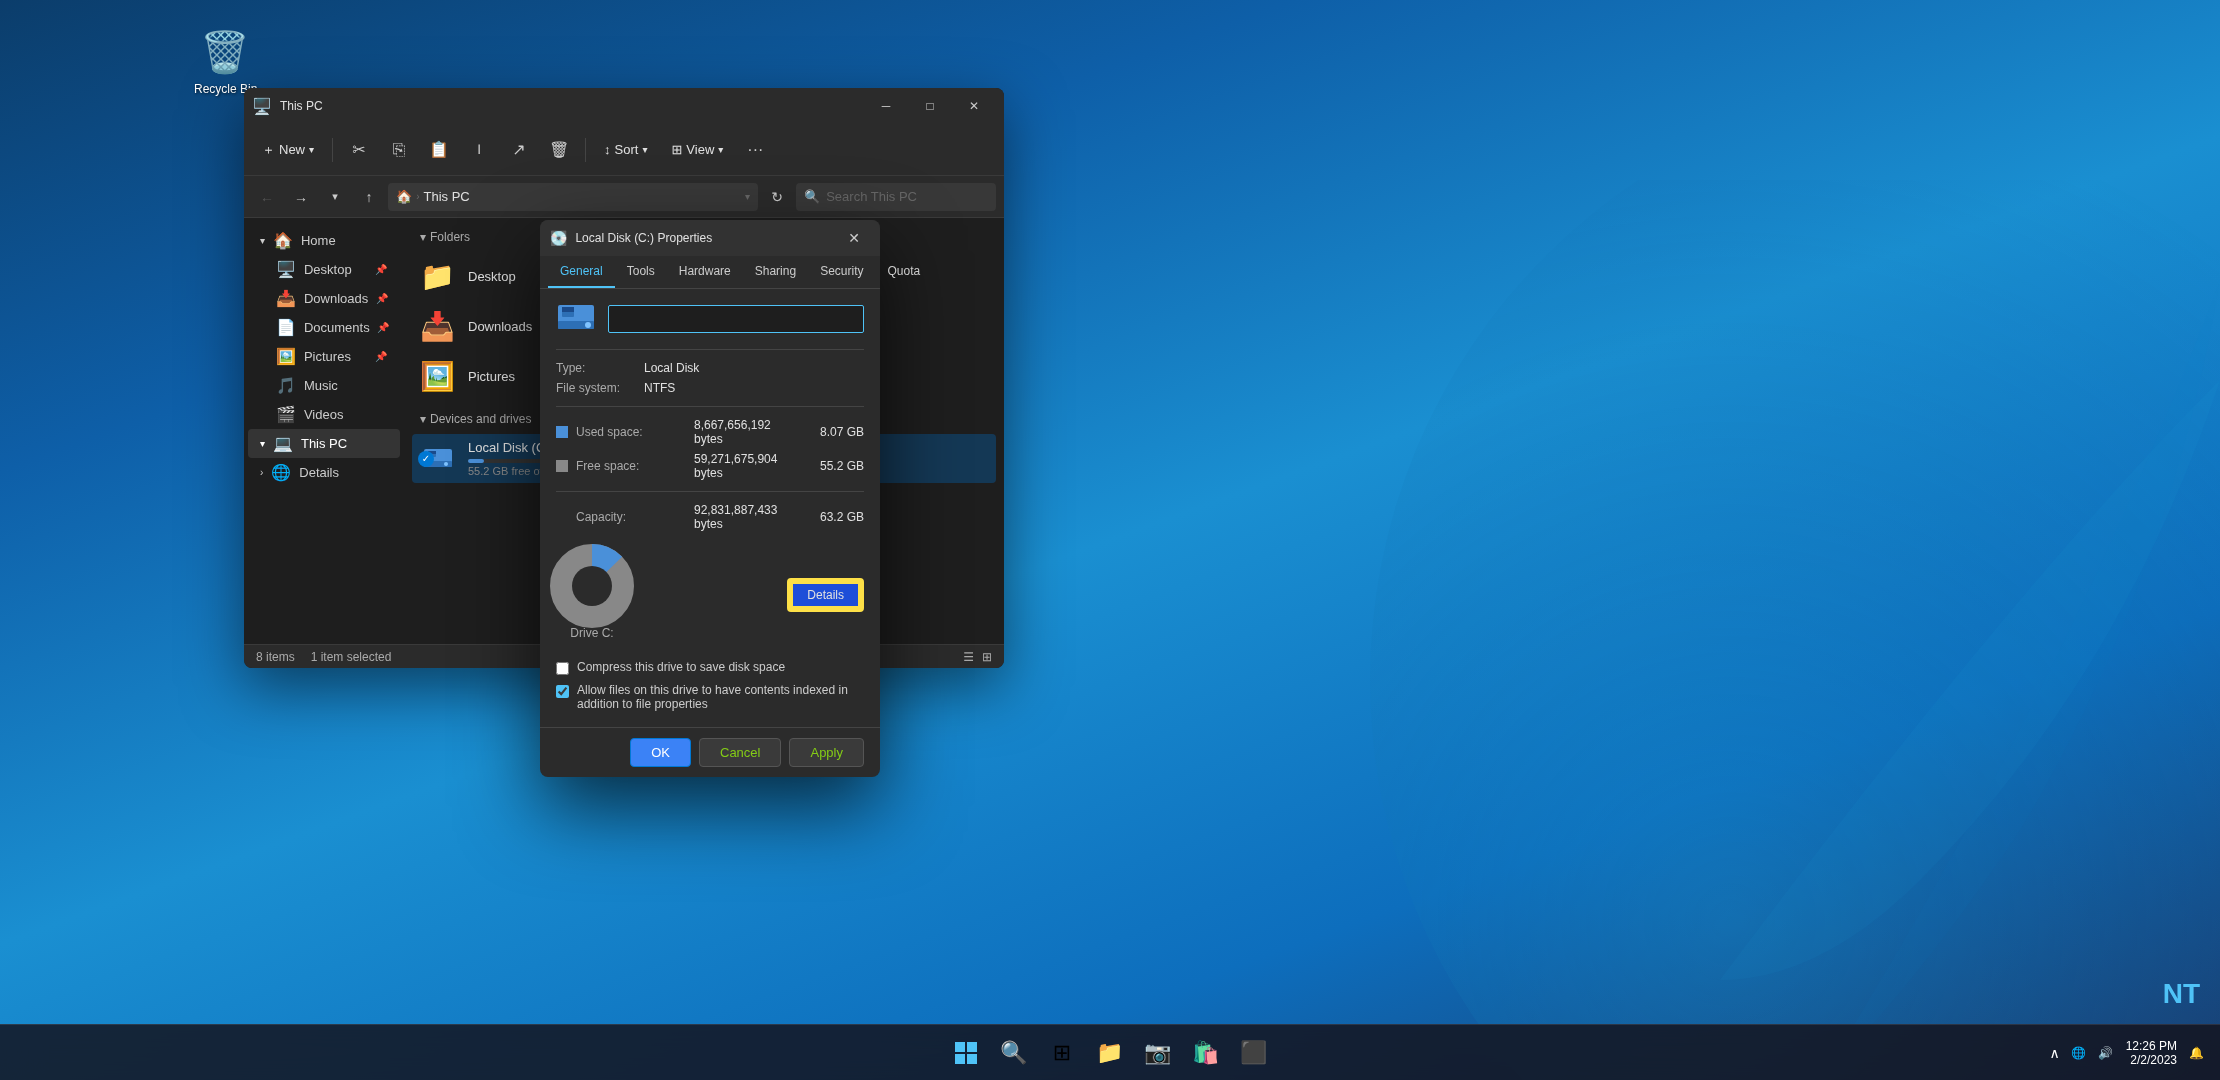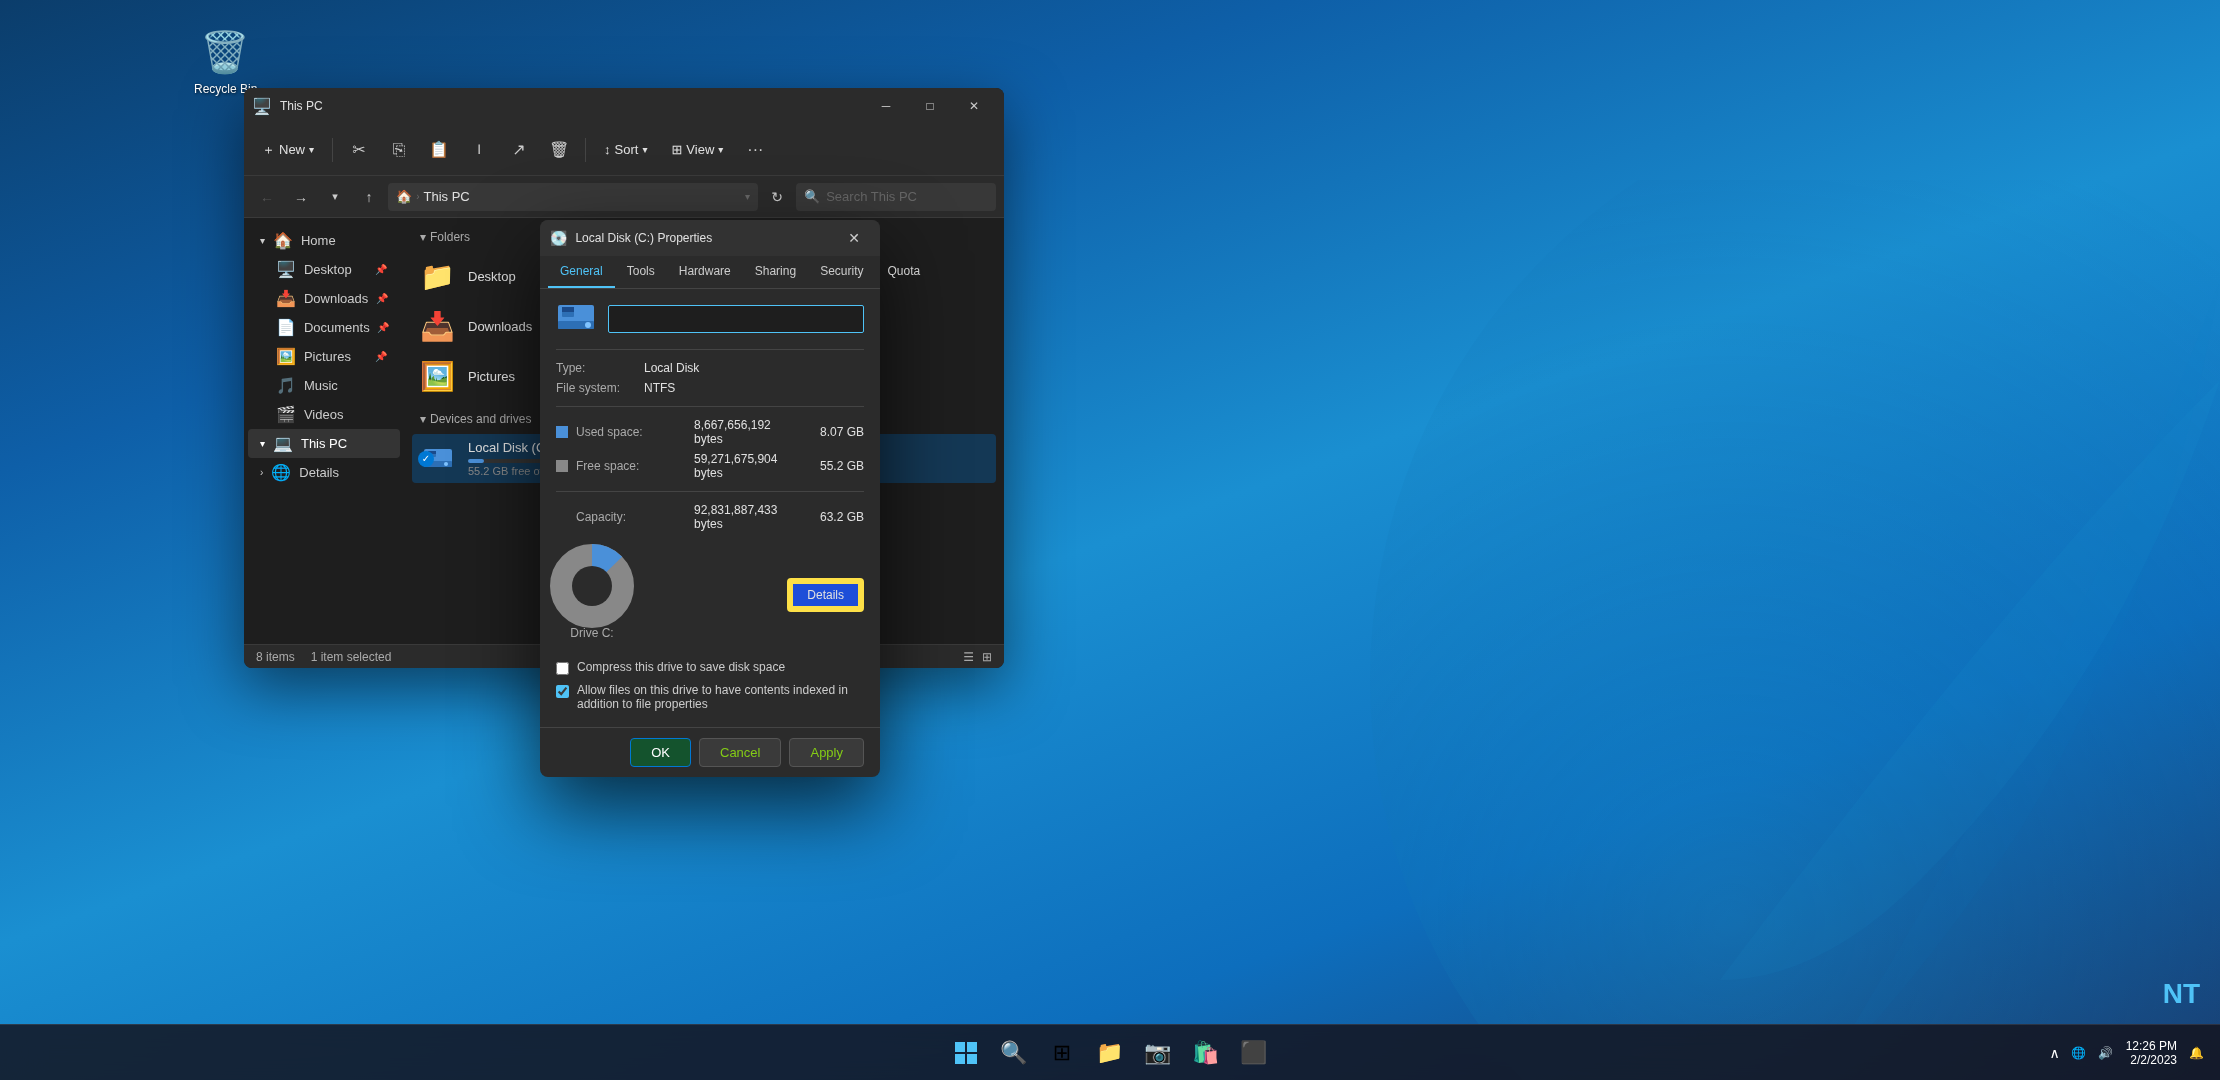--- a/index.html
+++ b/index.html
@@ -519,21 +519,21 @@
       border-radius: 4px;
       font-size: 13px;
       cursor: pointer;
       border: 1px solid #555;
     }
     .dialog-btn.primary {
       background: #3a3a3a;
       color: #84cc16;
     }
     .dialog-btn.default {
-      background: #14532d;
+      background: #3b82f6;
       color: white;
       border-color: #0078d4;
     }
 
     
     .pie-svg { overflow: visible; }
   </style>
 </head>
 <body>
 

